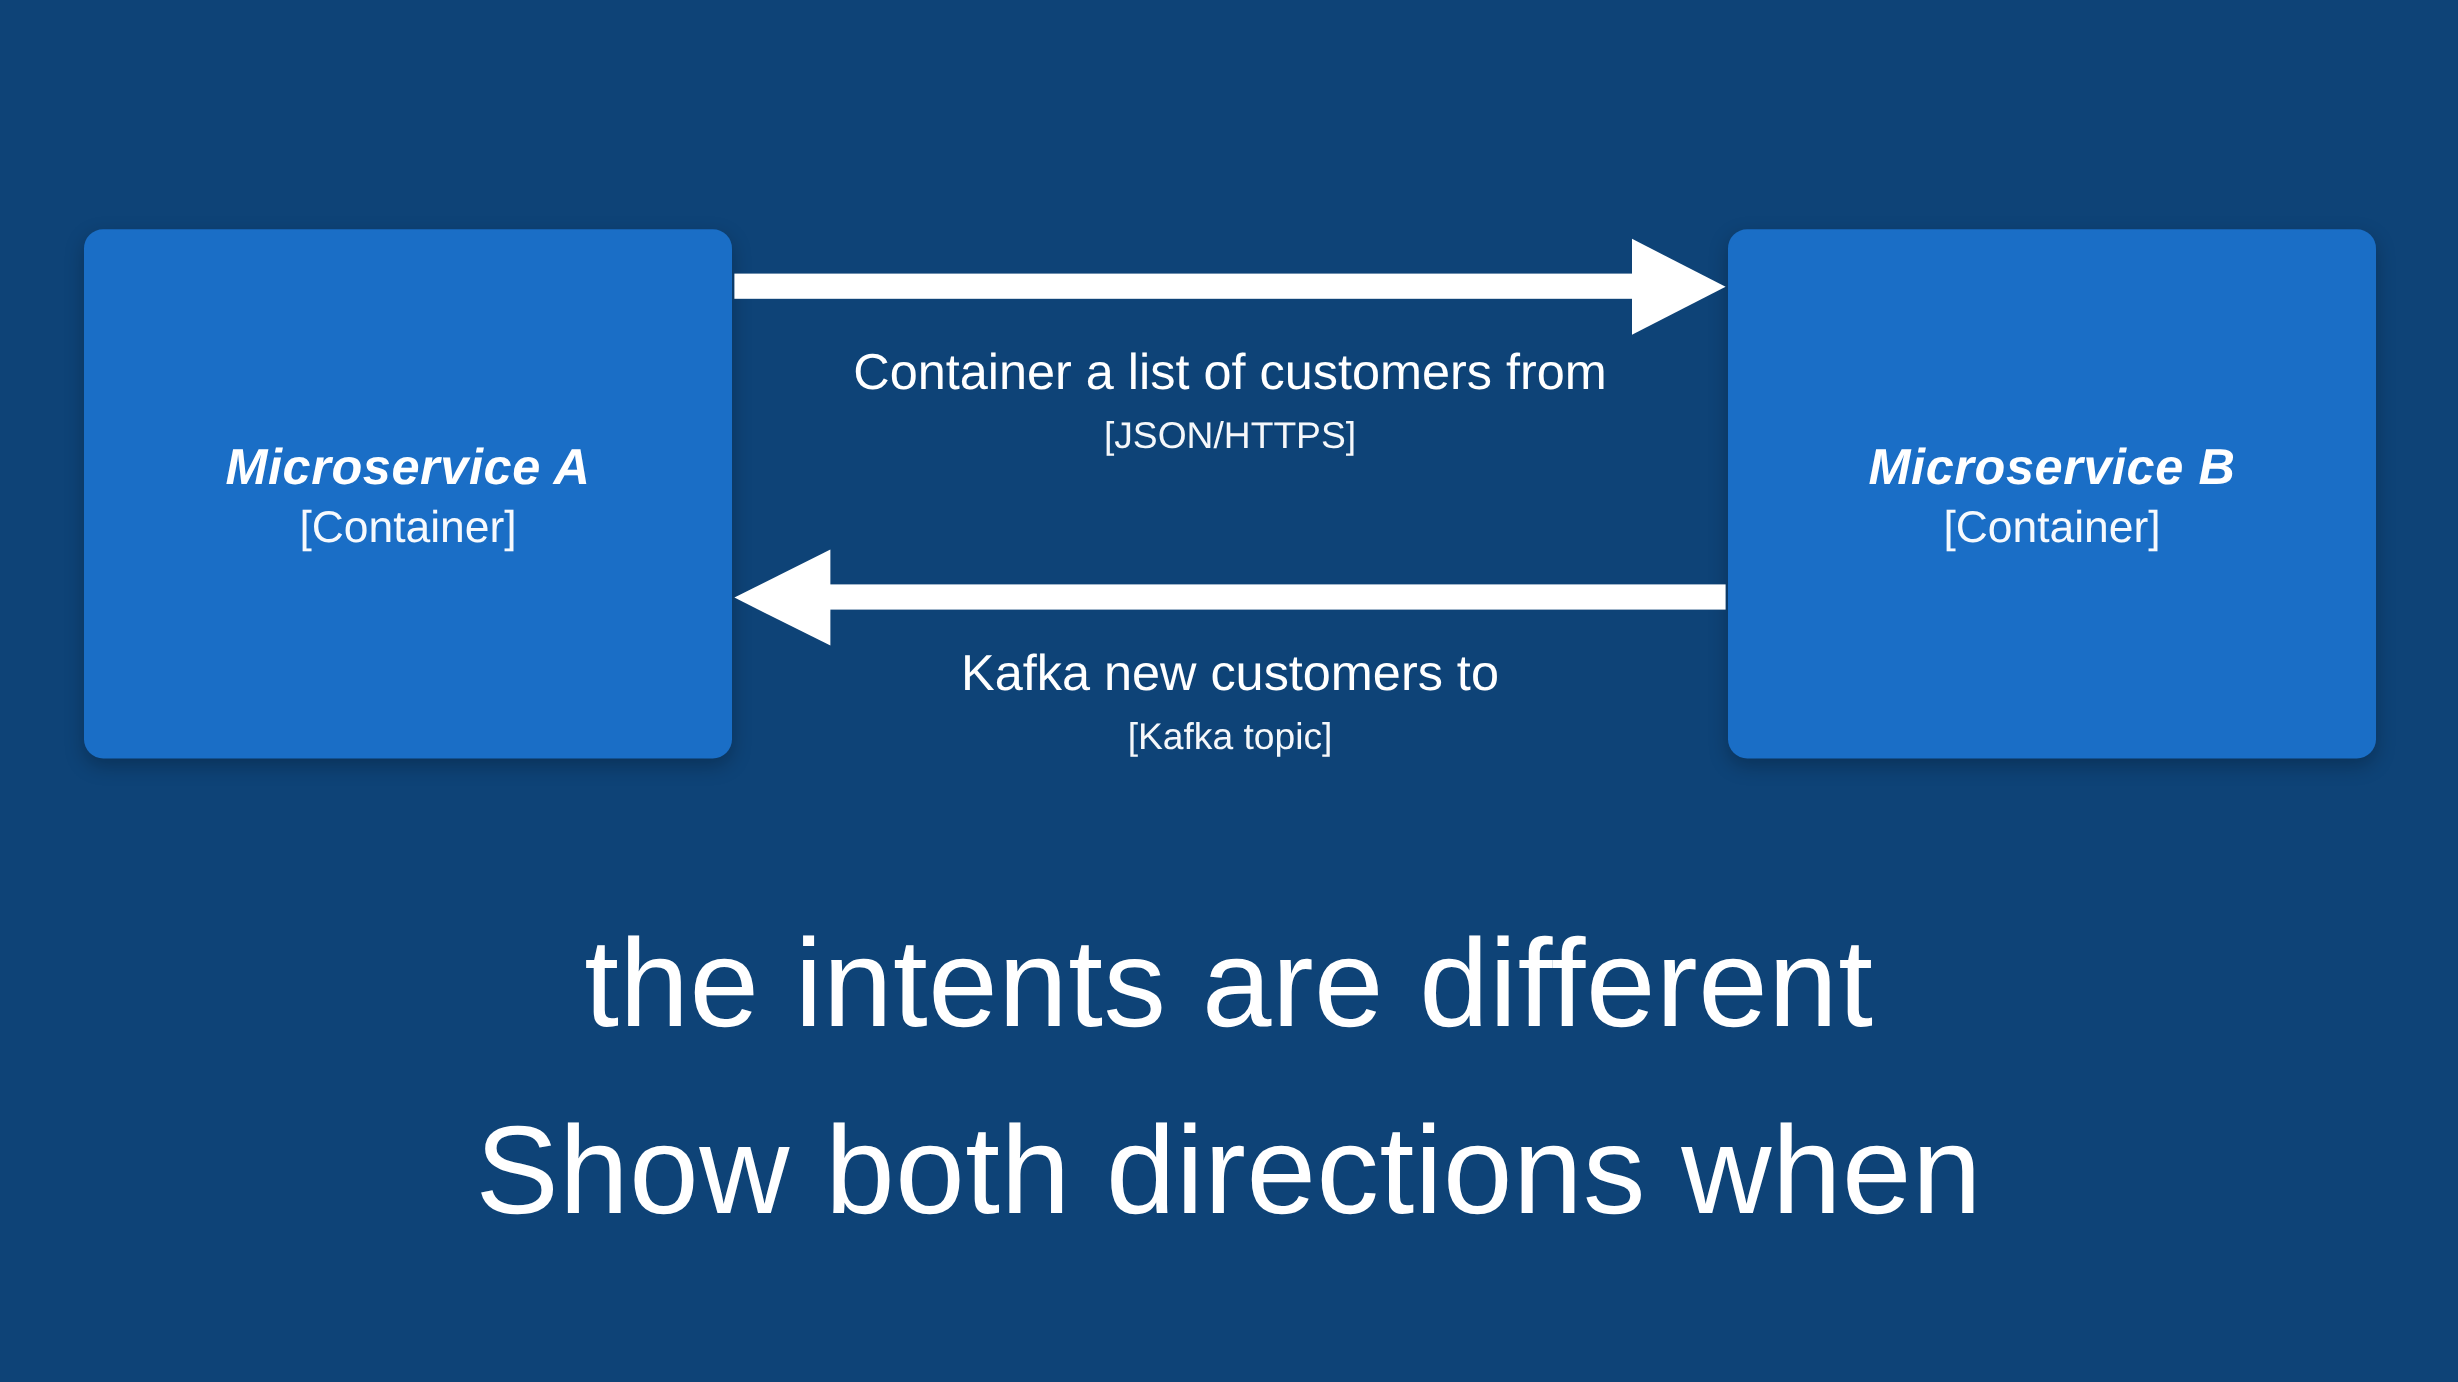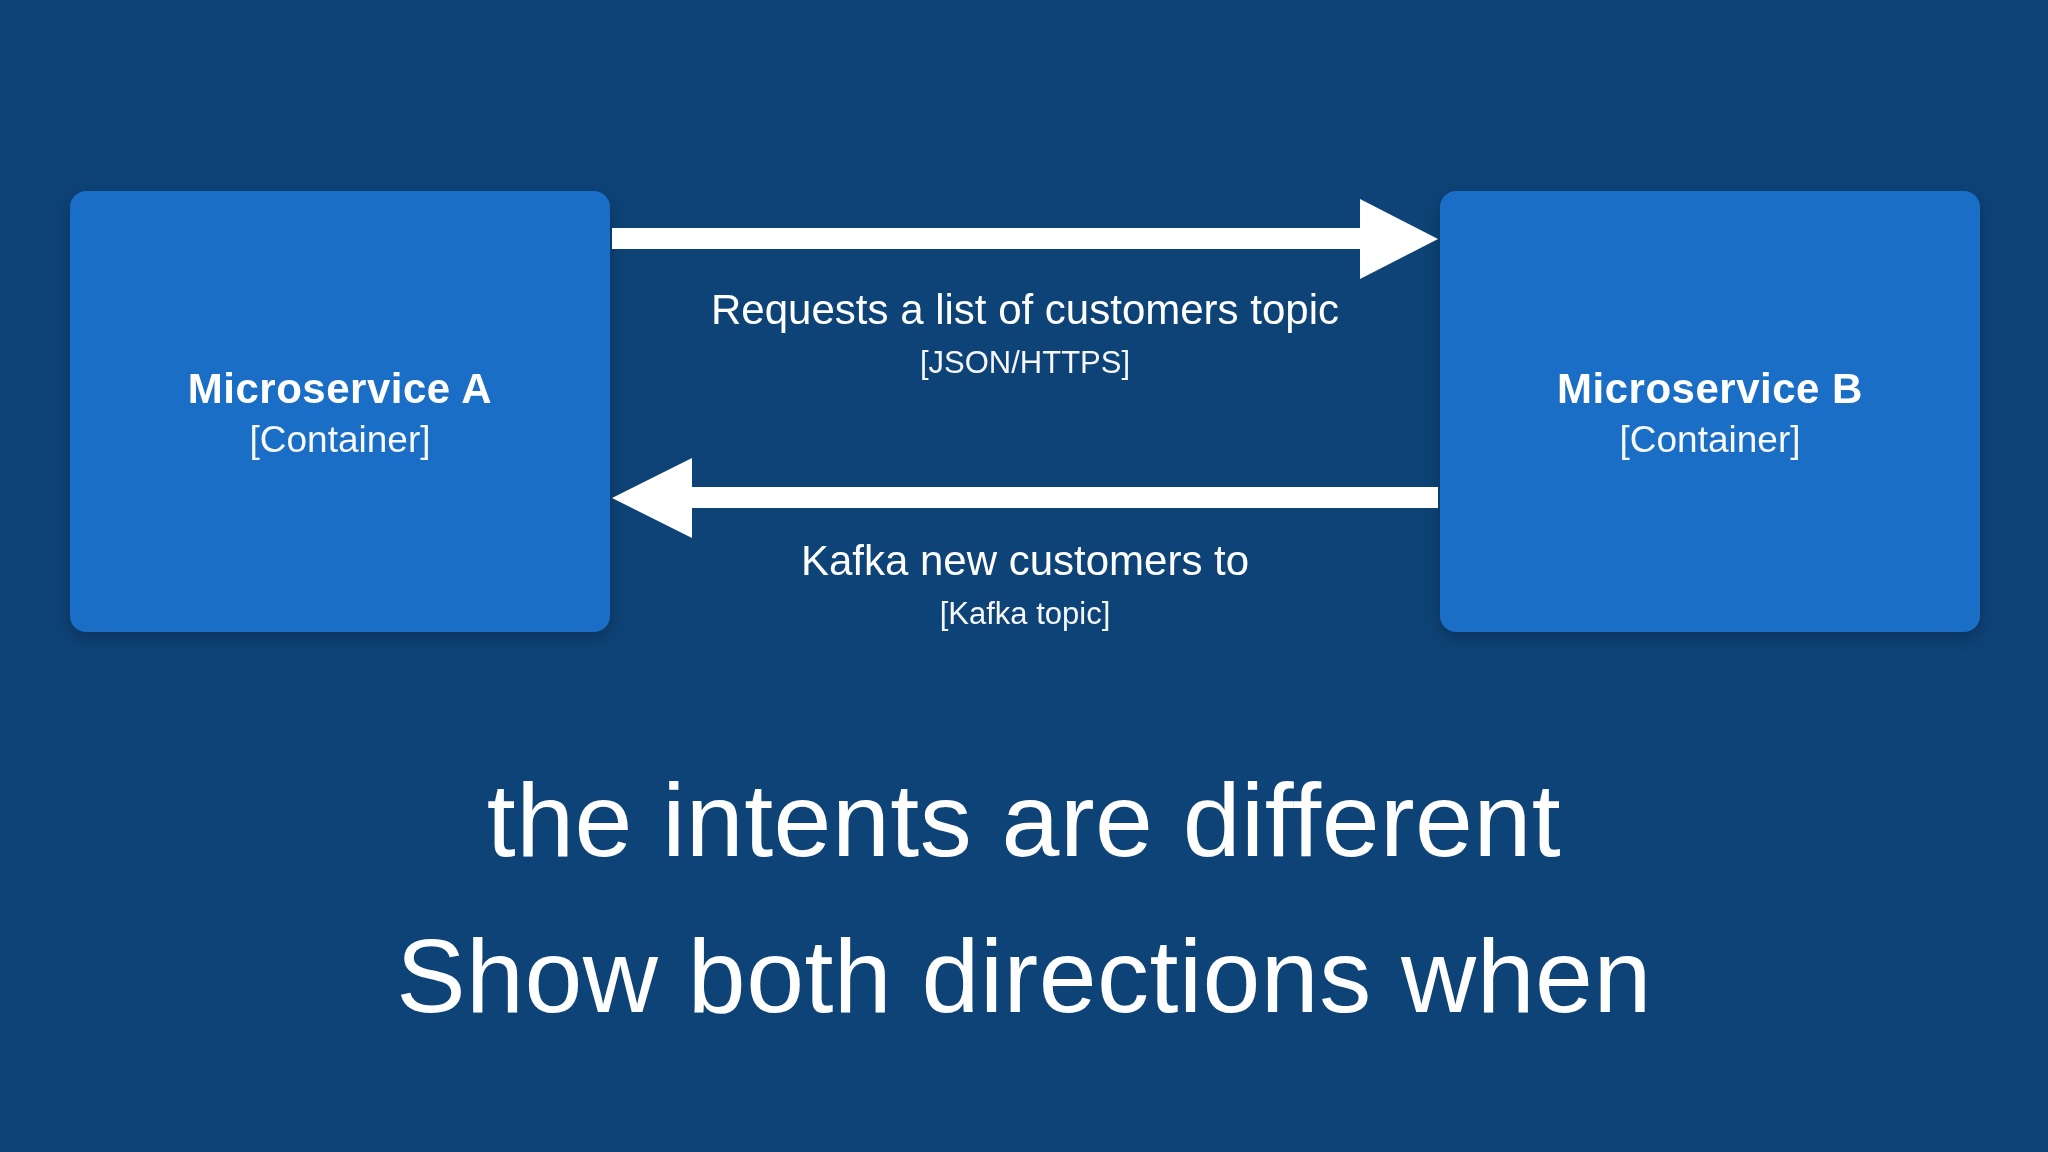--- a/index.html
+++ b/index.html
@@ -25,20 +25,21 @@
     border-radius:16px;
     display:flex;flex-direction:column;align-items:center;justify-content:center;
     text-align:center;
     box-shadow:0 6px 16px rgba(0,0,0,0.25);
   }
   .box-a{left:70px;top:191px;}
   .box-b{left:1440px;top:191px;}
   .c4-box .title{
     font-size:42px;font-weight:bold;line-height:52px;color:#ffffff;
     letter-spacing:0.5px;
+    font-style:italic;
   }
   .c4-box .subtitle{
     font-size:37px;line-height:42px;margin-top:4px;color:rgba(255,255,255,0.96);
   }
 
   
   .shaft{position:absolute;height:21px;background:var(--arrow);}
   .shaft-top{left:612px;top:228px;width:750px;}
   .shaft-bottom{left:690px;top:487px;width:748px;}
   .head{position:absolute;width:0;height:0;}
@@ -86,21 +87,21 @@
   </div>
 
   <div class="c4-box box-b">
     <div class="title">Microservice B</div>
     <div class="subtitle">[Container]</div>
   </div>
 
   <div class="shaft shaft-top"></div>
   <div class="head head-right"></div>
   <div class="rel-label rel-top">
-    <div class="desc">Requests a list of customers topic</div>
+    <div class="desc">Container a list of customers from</div>
     <div class="tech">[JSON/HTTPS]</div>
   </div>
 
   <div class="shaft shaft-bottom"></div>
   <div class="head head-left"></div>
   <div class="rel-label rel-bottom">
     <div class="desc">Kafka new customers to</div>
     <div class="tech">[Kafka topic]</div>
   </div>
 

